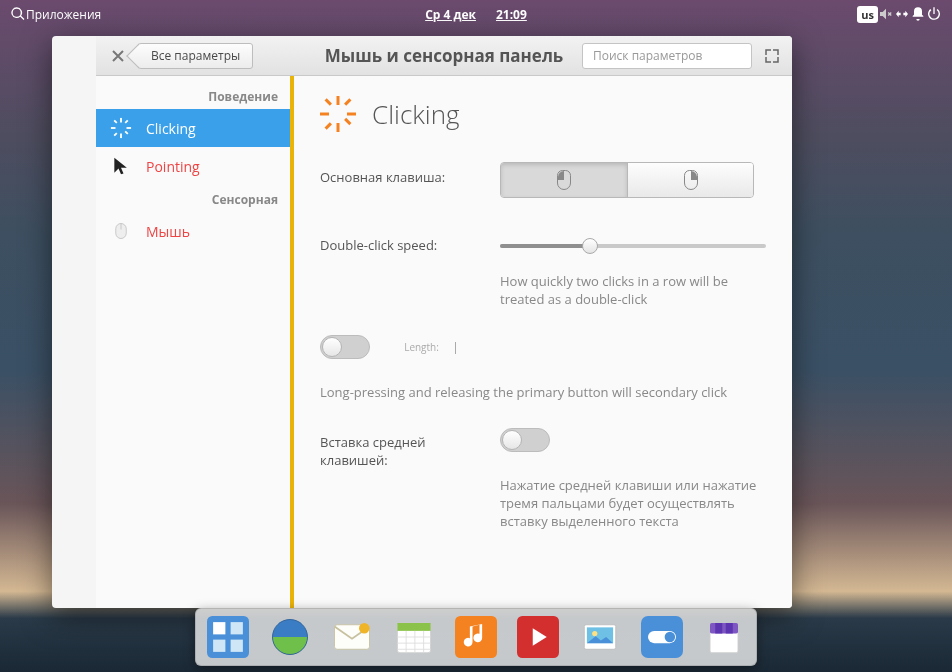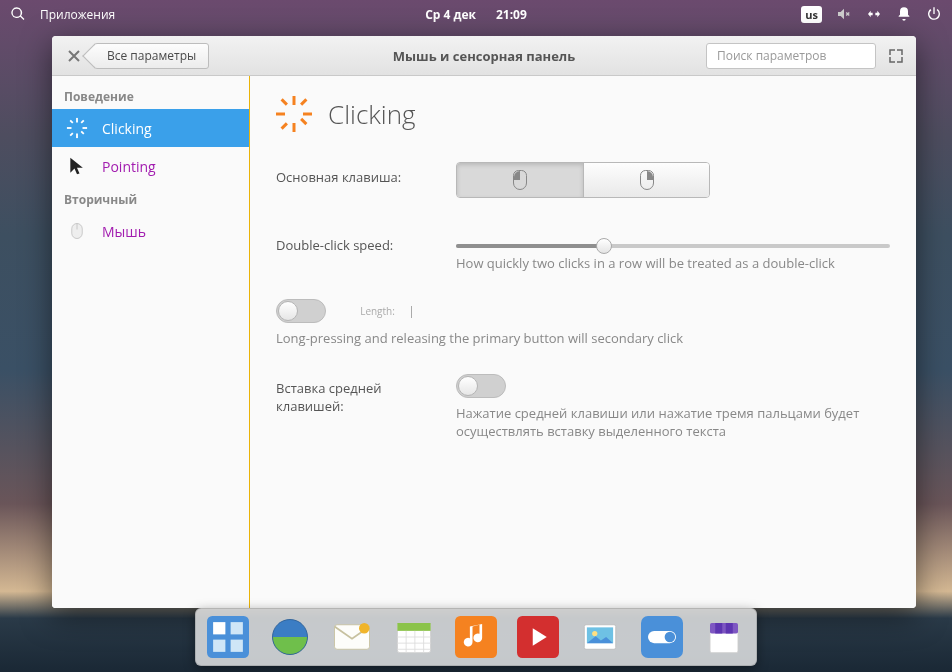--- a/index.html
+++ b/index.html
@@ -6,31 +6,31 @@
   body {
     width: 952px; height: 672px;
     background: linear-gradient(to bottom, #6b4a6e 0%, #4e4d5f 20%, #3d4f60 35%, #3a5065 55%, #6a5559 75%, #d4b893 88%, #2a3a48 92%, #1a2835 100%);
     position: relative; overflow: hidden;
   }
   
   .top-panel {
     height: 28px; display: flex; align-items: center; color: #fff;
     padding: 0 10px; font-size: 12px; justify-content: space-between;
   }
-  .top-panel .left, .top-panel .right, .top-panel .center { display: flex; align-items: center; gap: 14px; }
-  .top-panel .center { position: absolute; left: 50%; transform: translateX(-50%); gap: 20px; font-weight: bold; }
+  .top-panel .left, .top-panel .right, .top-panel .center { display: flex; align-items: center; }
+  .top-panel .center { position: absolute; left: 50%; transform: translateX(-50%); gap: 20px; font-weight: bold; text-decoration: underline; }
   .kb-ind { background: #fff; color: #333; border-radius: 3px; padding: 1px 4px; font-weight: bold; font-size: 11px; }
   .sys-icon { width: 16px; height: 16px; display: inline-flex; align-items: center; justify-content: center; }
   .sys-icon svg { width: 16px; height: 16px; fill: #fff; }
 
   
   .window {
-    position: absolute; left: 52px; top: 36px; width: 864px; height: 572px;
+    position: absolute; left: 52px; top: 36px; width: 740px; height: 572px;
     background: #f5f5f5; border-radius: 4px; box-shadow: 0 8px 30px rgba(0,0,0,0.5);
-    display: flex; flex-direction: column; overflow: hidden;
+    display: flex; flex-direction: column; overflow: hidden; padding-left: 44px;
   }
   .titlebar {
     height: 40px; background: linear-gradient(to bottom, #f2f2f2, #e2e2e2);
     border-bottom: 1px solid #c9c9c9; display: flex; align-items: center;
     padding: 0 10px; gap: 8px; position: relative;
   }
   .close-btn {
     width: 24px; height: 24px; border-radius: 3px; display: flex; align-items: center; justify-content: center;
     color: #666; cursor: pointer;
   }
@@ -38,52 +38,52 @@
     height: 26px; padding: 0 12px; background: linear-gradient(to bottom,#fdfdfd,#ececec);
     border: 1px solid #bdbdbd; border-radius: 3px; font-size: 12px; color: #4a4a4a;
     display: flex; align-items: center; position: relative;
   }
   .back-btn::before {
     content: ""; position: absolute; left: -9px; top: 50%; transform: translateY(-50%) rotate(45deg);
     width: 17px; height: 17px; background: linear-gradient(135deg,#fdfdfd,#ececec);
     border-left: 1px solid #bdbdbd; border-bottom: 1px solid #bdbdbd;
   }
   .back-btn span { position: relative; z-index: 1; }
-  .win-title { position: absolute; left: 50%; transform: translateX(-50%); font-size: 13px; font-weight: bold; color: #555; }
+  .win-title { position: absolute; left: 50%; transform: translateX(-50%); font-size: 17px; font-weight: bold; color: #555; }
   .titlebar-right { margin-left: auto; display: flex; align-items: center; gap: 10px; }
   .search-field {
     width: 170px; height: 26px; border: 1px solid #c4c4c4; border-radius: 3px;
     background: #fff; display: flex; padding: 0 6px; gap: 4px;
   }
   .search-field input { border: none; outline: none; font-size: 12px; flex: 1; background: transparent; color: #555; }
   .search-field input::placeholder { color: #999; }
   .maximize-btn { width: 20px; height: 20px; cursor: pointer; color: #666; display:flex; align-items:center; justify-content:center; }
 
   .win-body { flex: 1; display: flex; background: #fafafa; }
 
   
-  .sidebar { width: 198px; border-right: 1px solid #eab308; background: #fafafa; padding-top: 6px; }
+  .sidebar { width: 198px; border-right: 4px solid #eab308; background: #fafafa; padding-top: 6px; text-align: right; }
   .side-header { font-size: 12px; color: #888; font-weight: bold; padding: 6px 12px 4px; }
   .side-item {
     height: 38px; display: flex; align-items: center; gap: 14px; padding: 0 14px;
-    font-size: 14px; color: #a21caf; cursor: pointer;
+    font-size: 14px; color: #ef4444; cursor: pointer;
   }
   .side-item.selected { background: #3aa0ea; color: #fff; }
   .side-icon { width: 22px; height: 22px; display:flex; align-items:center; justify-content:center; }
 
   
   .content { flex: 1; padding: 20px 26px; overflow-y: auto; }
   .page-head { display: flex; align-items: center; gap: 16px; margin-bottom: 30px; }
   .page-head .big-icon { width: 36px; height: 36px; }
   .page-head h1 { font-size: 26px; font-weight: 300; color: #555; }
 
   .setting-row { display: flex; align-items: flex-start; margin-bottom: 8px; }
   .setting-row .label { width: 180px; font-size: 13px; color: #555; padding-right: 12px; padding-top: 6px; }
   .setting-row .control { flex: 1; }
-  .setting-row .desc { font-size: 13px; color: #888; margin-top:6px; margin-bottom:18px; line-height:1.4; }
+  .setting-row .desc { font-size: 13px; color: #888; margin-top:24px; margin-bottom:18px; line-height:1.4; }
 
   .seg-group { display: inline-flex; border: 1px solid #b8b8b8; border-radius: 4px; overflow: hidden; }
   .seg-btn {
     width: 126px; height: 34px; display: flex; align-items: center; justify-content: center;
     background: linear-gradient(to bottom,#fdfdfd,#e9e9e9); cursor: pointer;
   }
   .seg-btn.active { background: #d9d9d9; box-shadow: inset 0 2px 4px rgba(0,0,0,0.15); }
   .seg-btn + .seg-btn { border-left: 1px solid #b8b8b8; }
   .mouse-glyph { width: 14px; height: 20px; border: 1.5px solid #888; border-radius: 7px 7px 9px 9px; position: relative; }
   .mouse-glyph::before { content:""; position:absolute; top:0; height:9px; width:50%; background:#888; }
@@ -212,21 +212,21 @@
         <span>Clicking</span>
       </div>
       <div class="side-item">
         <span class="side-icon">
           <svg viewBox="0 0 24 24" width="20" height="20">
               <path d="M4 2l0 18 5-5 3 7 3-1-3-7 7 0z" fill="#222"></path>
             </svg>
         </span>
         <span>Pointing</span>
       </div>
-      <div class="side-header">Вторичный</div>
+      <div class="side-header">Сенсорная</div>
       <div class="side-item">
         <span class="side-icon">
           <svg viewBox="0 0 24 24" width="18" height="22">
               <rect x="5" y="2" width="14" height="20" rx="7" fill="#eee" stroke="#bbb"></rect>
               <line x1="12" y1="2" x2="12" y2="10" stroke="#bbb"></line>
             </svg>
         </span>
         <span>Мышь</span>
       </div>
     </div>

